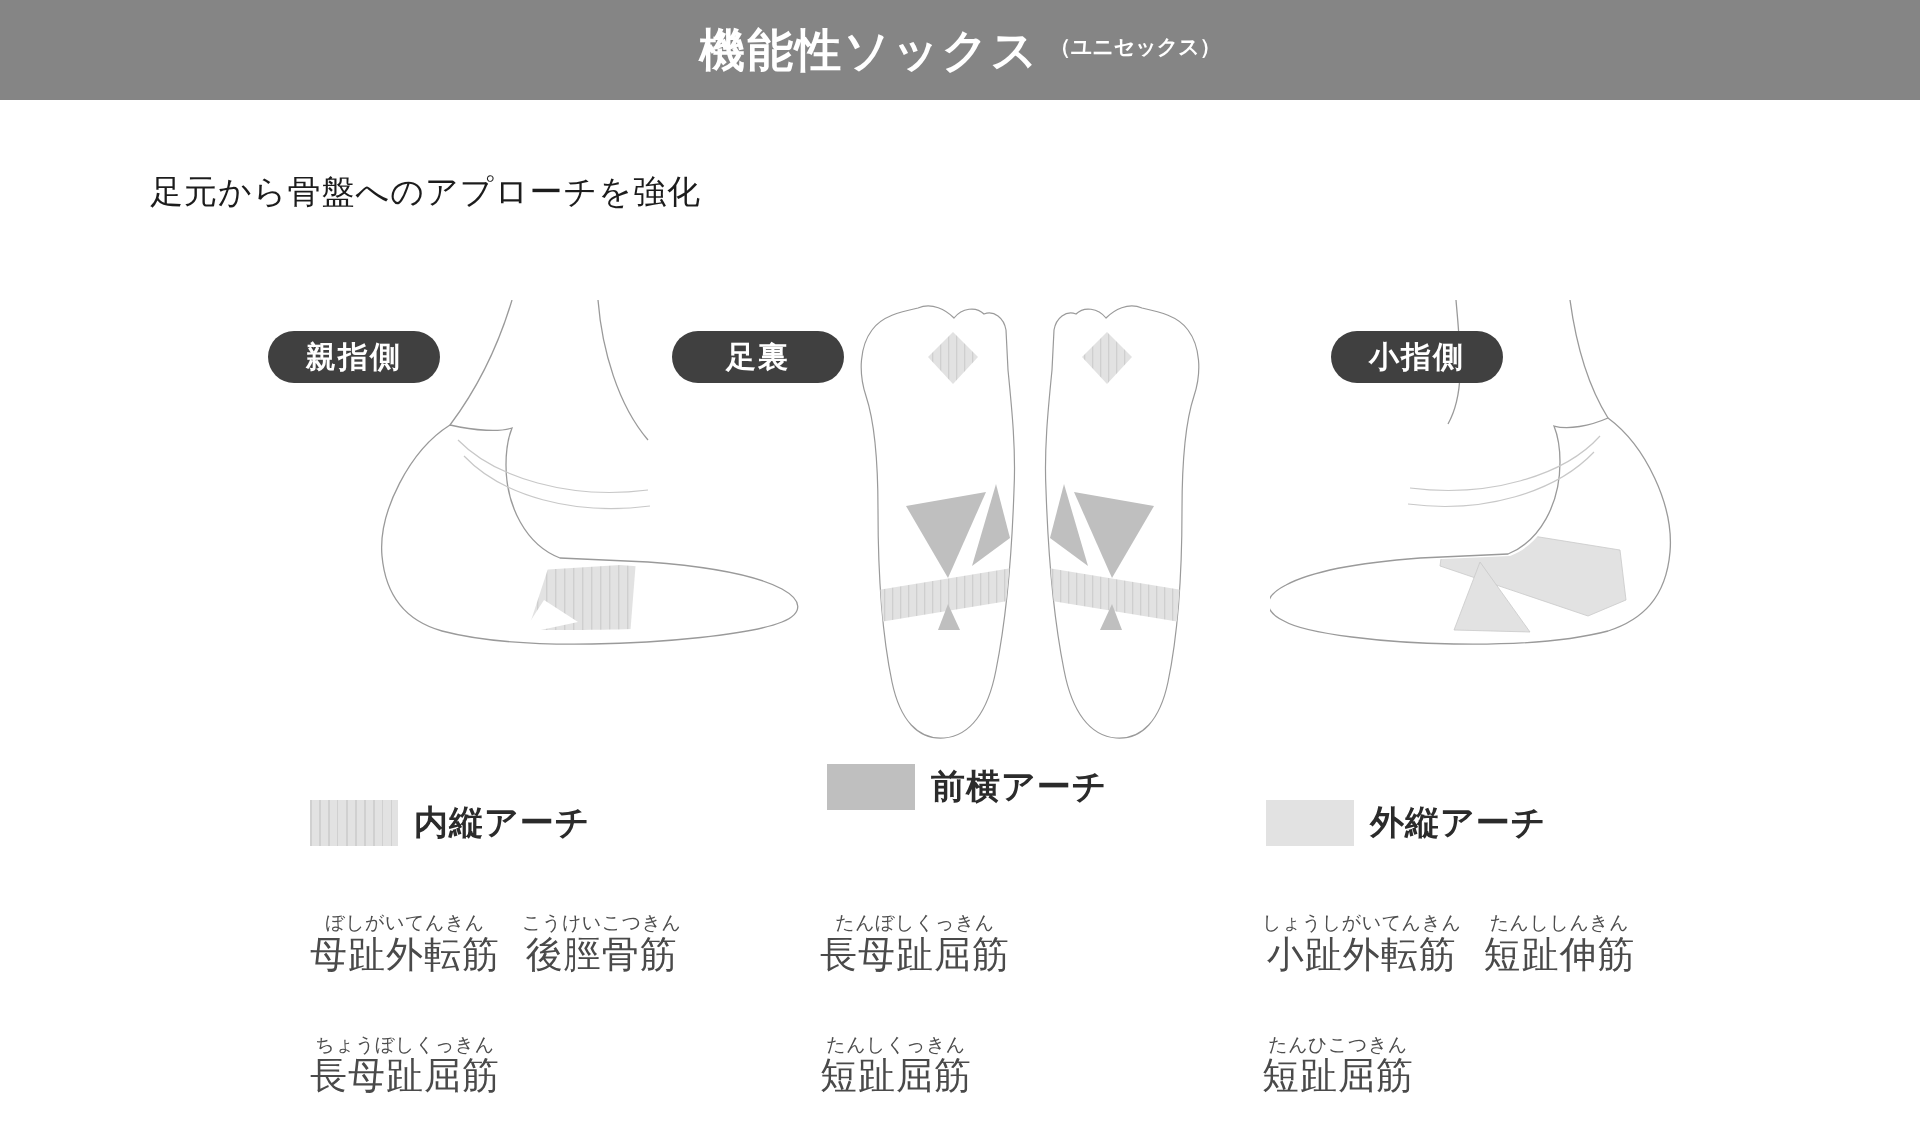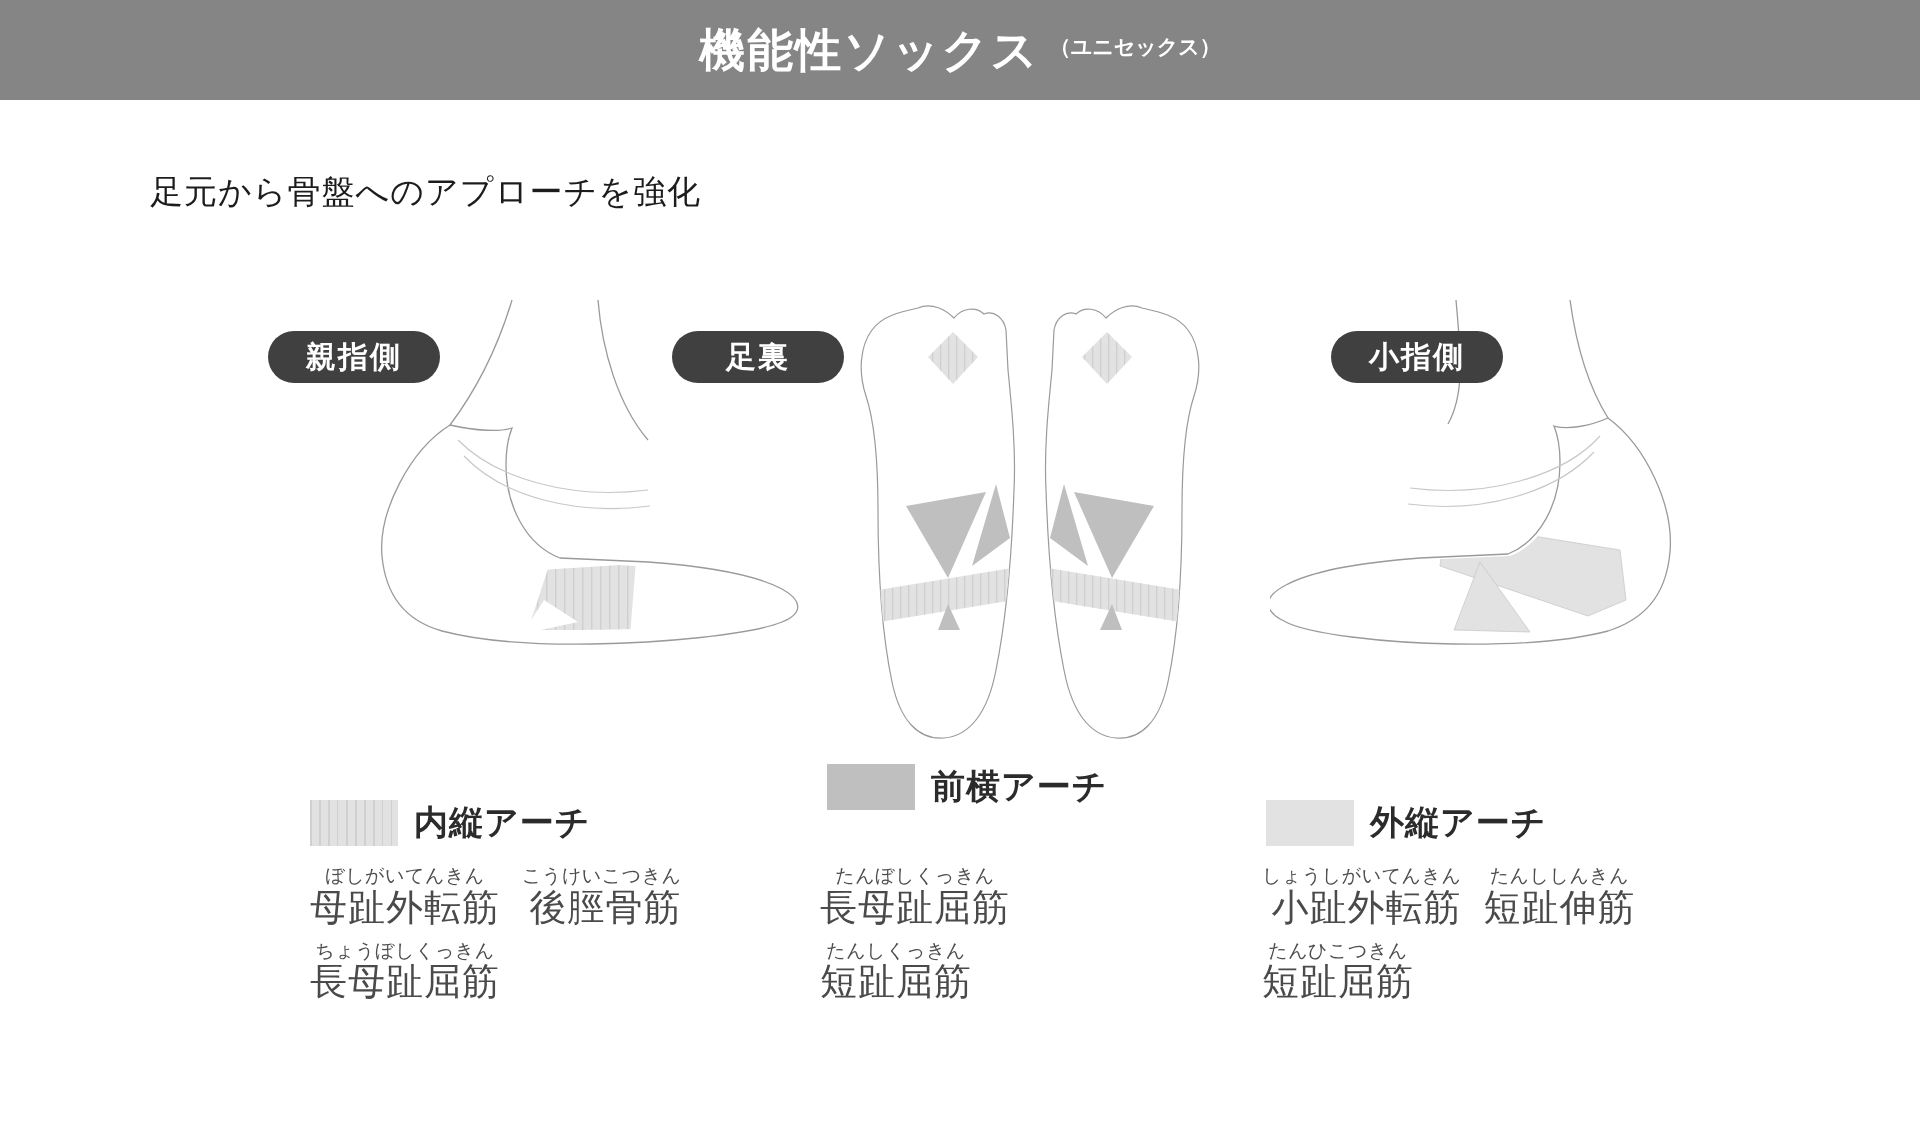--- a/index.html
+++ b/index.html
@@ -99,21 +99,21 @@
     white-space: nowrap;
   }
 
   
   .muscles { position: absolute; }
   #muscles-1 { left: 310px;  top: 866px; }
   #muscles-2 { left: 820px;  top: 866px; }
   #muscles-3 { left: 1262px; top: 866px; }
 
   .muscle-row { display: flex; align-items: flex-end; margin-bottom: 12px; }
-  .muscle-item { display: flex; flex-direction: column; align-items: flex-end; }
+  .muscle-item { display: flex; flex-direction: column; align-items: center; margin-top: 47px; }
   .muscle-row .muscle-item + .muscle-item { margin-left: 22px; }
 
   .furigana {
     font-size: 19px;
     color: #4d4d4d;
     letter-spacing: 0.5px;
     line-height: 1.1;
     margin-bottom: 1px;
     white-space: nowrap;
     align-self: center;

